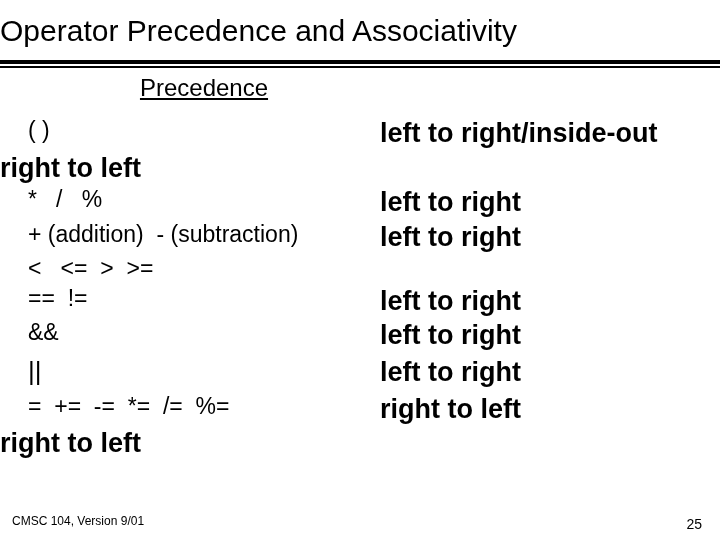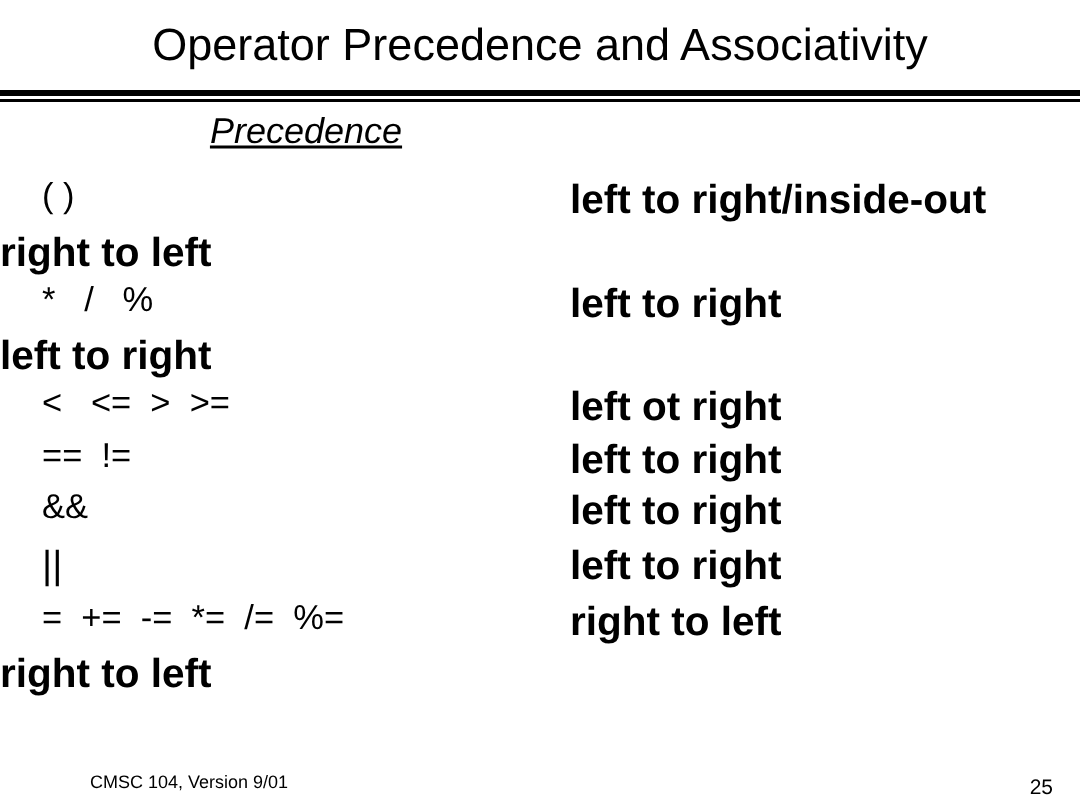--- a/index.html
+++ b/index.html
@@ -1,33 +1,32 @@
 <!DOCTYPE html>
 <html><head>
 <meta charset="utf-8">
 <style>
   * { margin: 0; padding: 0; box-sizing: border-box; }
   html, body { width: 720px; height: 540px; background: #fff; overflow: hidden; }
   body { font-family: Arial, Helvetica, sans-serif; color: #000; position: relative; }
 
   .title {
     font-size: 30px;
-    text-align: center;
+    text-align: left;
     padding-top: 14px;
     padding-bottom: 12px;
     font-weight: 400;
   }
   .hr-top { border: none; border-top: 4px solid #000; }
   .hr-bot { border: none; border-top: 2px solid #000; margin-top: 2px; }
 
   .columns {
     display: flex;
     flex-direction: row;
     padding: 6px 0 0 0;
-    font-style: italic;
   }
   .col-left {
     width: 380px;
     padding-left: 28px;
   }
   .col-right {
     flex: 1;
   }
   .col-header {
     font-size: 24px;
@@ -53,21 +52,20 @@
     font-weight: 700;
   }
   .row.tall { line-height: 1.45; }
   .row.tall .cell-left { font-size: 26px; }
 
   .footer-left {
     position: absolute;
     left: 12px;
     bottom: 12px;
     font-size: 12px;
-    margin-left: 48px;
   }
   .footer-right {
     position: absolute;
     right: 18px;
     bottom: 8px;
     font-size: 14px;
   }
 </style>
 </head>
 <body>
@@ -88,25 +86,25 @@
       <div class="cell-right">left to right/inside-out</div>
     </div>
     <div class="row">
       <div class="cell-right">right to left</div>
     </div>
     <div class="row">
       <div class="cell-left">*   /   %</div>
       <div class="cell-right">left to right</div>
     </div>
     <div class="row">
+      <div class="cell-left">+ (addition)  - (subtraction)</div>
       <div class="cell-right">left to right</div>
     </div>
     <div class="row">
       <div class="cell-left">&lt;   &lt;=  &gt;  &gt;=</div>
-      <div class="cell-right">left ot right</div>
     </div>
     <div class="row">
       <div class="cell-left">==  !=</div>
       <div class="cell-right">left to right</div>
     </div>
     <div class="row">
       <div class="cell-left">&amp;&amp;</div>
       <div class="cell-right">left to right</div>
     </div>
     <div class="row tall">

